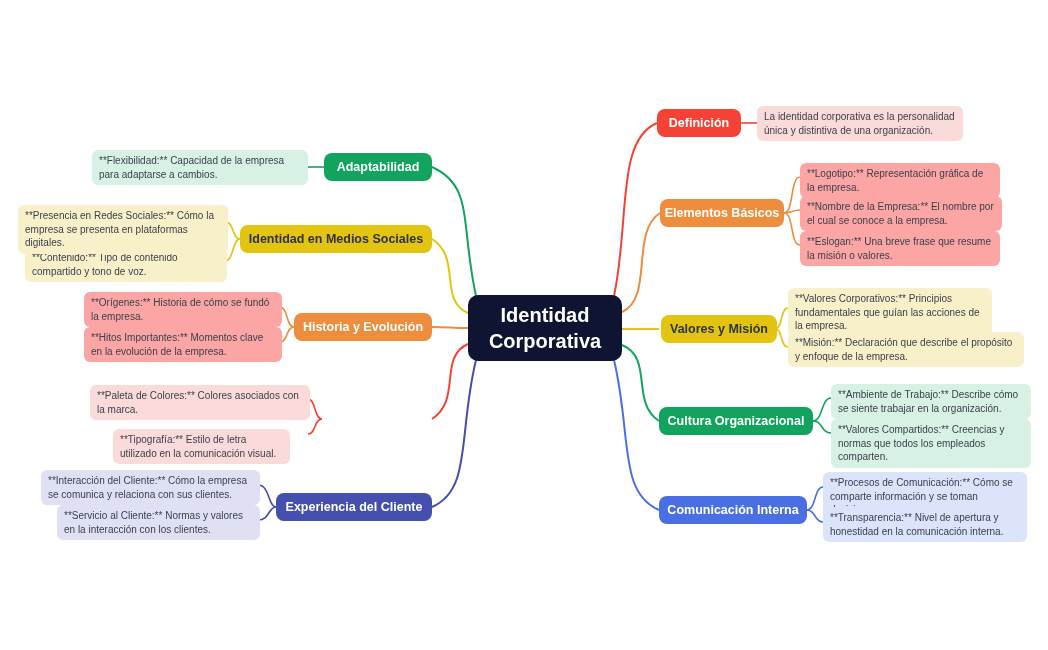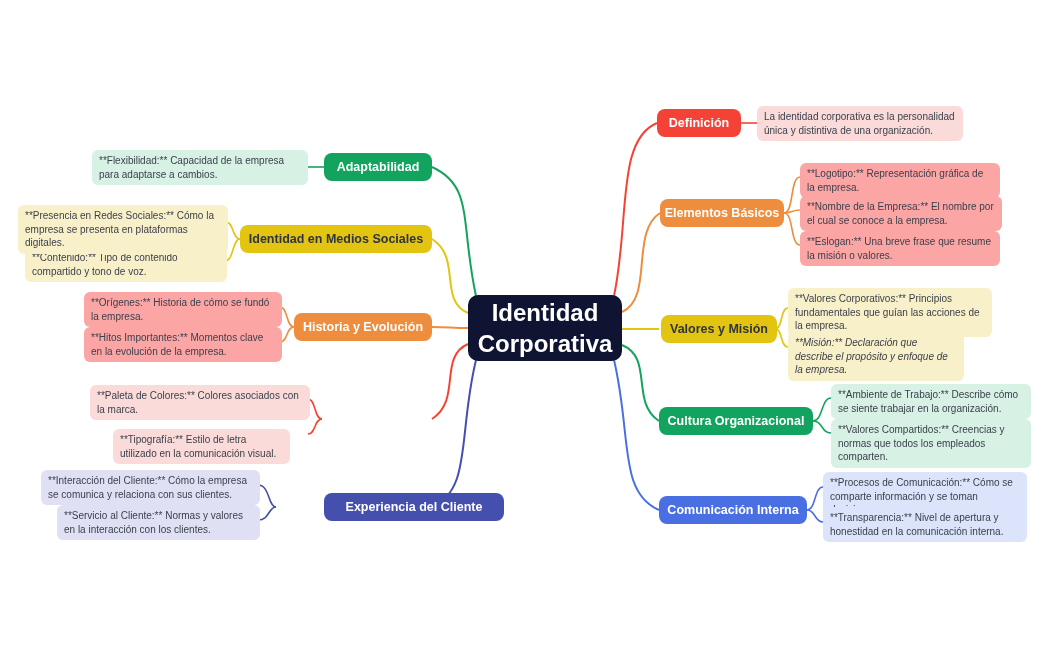--- a/index.html
+++ b/index.html
@@ -25,21 +25,21 @@
     position: absolute;
     left: 468px; top: 295px;
     width: 154px; height: 66px;
     background: #101433;
     color: #ffffff;
     border-radius: 10px;
     display: flex;
     align-items: center;
     justify-content: center;
     text-align: center;
-    font-size: 24px;
+    font-size: 20px;
     font-weight: 700;
     line-height: 1.3;
     padding: 0 14px;
     box-sizing: border-box;
     cursor: pointer;
   }
   .pill {
     position: absolute;
     height: 28px;
     border-radius: 8px;
@@ -122,21 +122,21 @@
   <div class="pill c-red" style="left:657px;top:109px;width:84px;">Definición</div>
   <div class="leaf l-red" style="left:757px;top:106px;width:206px;">La identidad corporativa es la personalidad única y distintiva de una organización.</div>
 
   <div class="pill c-orange" style="left:660px;top:199px;width:124px;">Elementos Básicos</div>
   <div class="leaf l-orange" style="left:800px;top:163px;width:200px;">**Logotipo:** Representación gráfica de la empresa.</div>
   <div class="leaf l-orange" style="left:800px;top:196px;width:202px;">**Nombre de la Empresa:** El nombre por el cual se conoce a la empresa.</div>
   <div class="leaf l-orange" style="left:800px;top:231px;width:200px;">**Eslogan:** Una breve frase que resume la misión o valores.</div>
 
   <div class="pill c-yellow" style="left:661px;top:315px;width:116px;">Valores y Misión</div>
   <div class="leaf l-yellow" style="left:788px;top:288px;width:204px;">**Valores Corporativos:** Principios fundamentales que guían las acciones de la empresa.</div>
-  <div class="leaf l-yellow" style="left:788px;top:332px;width:176px;font-style:italic;">**Misión:** Declaración que describe el propósito y enfoque de la empresa.</div>
+  <div class="leaf l-yellow" style="left:788px;top:332px;width:236px;">**Misión:** Declaración que describe el propósito y enfoque de la empresa.</div>
 
   <div class="pill c-green" style="left:659px;top:407px;width:154px;">Cultura Organizacional</div>
   <div class="leaf l-green" style="left:831px;top:384px;width:200px;">**Ambiente de Trabajo:** Describe cómo se siente trabajar en la organización.</div>
   <div class="leaf l-green" style="left:831px;top:419px;width:200px;">**Valores Compartidos:** Creencias y normas que todos los empleados comparten.</div>
 
   <div class="pill c-blue" style="left:659px;top:496px;width:148px;">Comunicación Interna</div>
   <div class="leaf l-blue" style="left:823px;top:472px;width:204px;">**Procesos de Comunicación:** Cómo se comparte información y se toman decisiones.</div>
   <div class="leaf l-blue" style="left:823px;top:507px;width:204px;">**Transparencia:** Nivel de apertura y honestidad en la comunicación interna.</div>
 
   <div class="pill c-green" style="left:324px;top:153px;width:108px;">Adaptabilidad</div>
@@ -146,17 +146,17 @@
   <div class="leaf l-yellow" style="left:25px;top:247px;width:202px;">**Contenido:** Tipo de contenido compartido y tono de voz.</div>
   <div class="leaf l-yellow" style="left:18px;top:205px;width:210px;">**Presencia en Redes Sociales:** Cómo la empresa se presenta en plataformas digitales.</div>
 
   <div class="pill c-orange" style="left:294px;top:313px;width:138px;">Historia y Evolución</div>
   <div class="leaf l-orange" style="left:84px;top:292px;width:198px;">**Orígenes:** Historia de cómo se fundó la empresa.</div>
   <div class="leaf l-orange" style="left:84px;top:327px;width:198px;">**Hitos Importantes:** Momentos clave en la evolución de la empresa.</div>
 
   <div class="leaf l-red" style="left:90px;top:385px;width:220px;">**Paleta de Colores:** Colores asociados con la marca.</div>
   <div class="leaf l-red" style="left:113px;top:419px;width:177px;margin-top:10px;">**Tipografía:** Estilo de letra utilizado en la comunicación visual.</div>
 
-  <div class="pill c-indigo" style="left:276px;top:493px;width:180px;margin-left:48px;">Experiencia del Cliente</div>
+  <div class="pill c-indigo" style="left:276px;top:493px;width:156px;">Experiencia del Cliente</div>
   <div class="leaf l-indigo" style="left:41px;top:470px;width:219px;">**Interacción del Cliente:** Cómo la empresa se comunica y relaciona con sus clientes.</div>
   <div class="leaf l-indigo" style="left:57px;top:505px;width:203px;">**Servicio al Cliente:** Normas y valores en la interacción con los clientes.</div>
 
 </div>
 
 </body></html>

